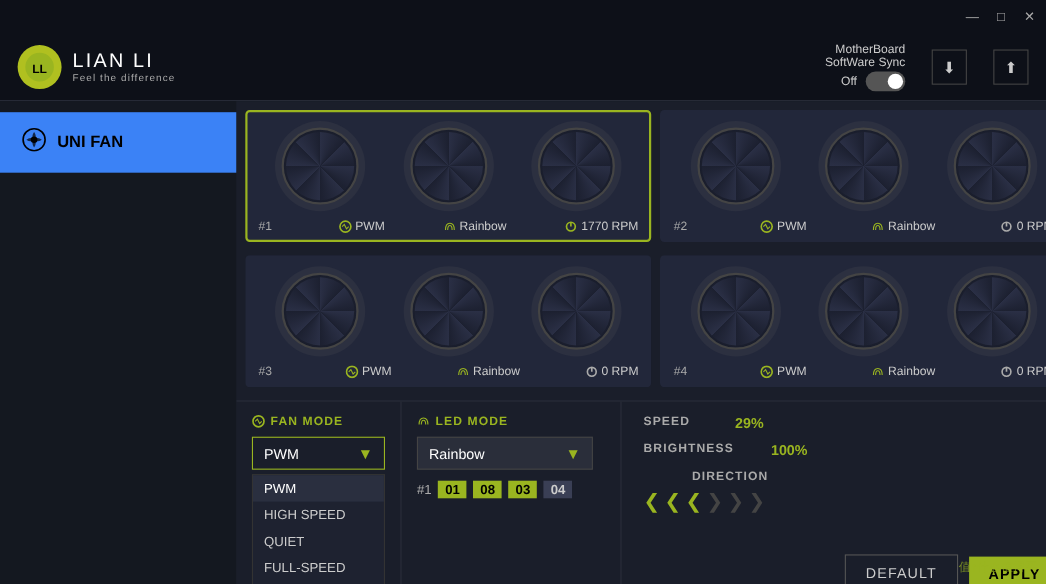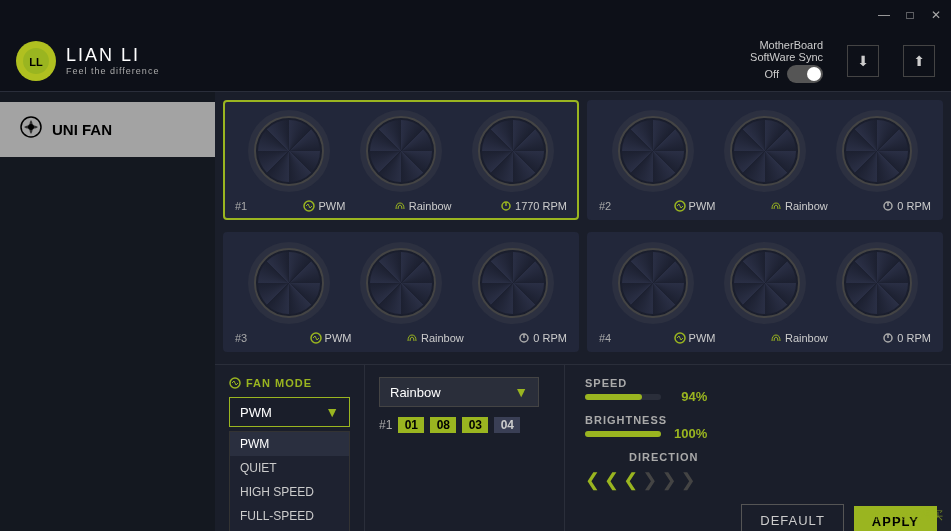--- a/index.html
+++ b/index.html
@@ -145,21 +145,21 @@
       background: #141820;
       padding-top: 10px;
       flex-shrink: 0;
     }
     .sidebar-item {
       display: flex;
       align-items: center;
       gap: 10px;
       padding: 14px 20px;
       cursor: pointer;
-      background: #a3a3a3;
+      background: #3b82f6;
       color: #000;
       font-weight: bold;
       font-size: 15px;
     }
     .sidebar-icon {
       font-size: 18px;
     }
 
     
     .content {
@@ -392,22 +392,22 @@
 
     .speed-section {
       flex: 1;
       padding: 12px 20px;
       display: flex;
       flex-direction: column;
       gap: 10px;
     }
     .speed-row {
       display: flex;
-      flex-direction: column;
-      gap: 0;
+      flex-direction: row;
+      gap: 21px;
     }
     .speed-label {
       font-size: 11px;
       color: #aaa;
       letter-spacing: 1px;
       font-weight: bold;
     }
     .speed-bar-row {
       display: flex;
       align-items: center;
@@ -717,49 +717,56 @@
               <path d="M3 6 L5 4 L7 8 L9 6" stroke="#9ab520" stroke-width="1" fill="none"></path>
             </svg>
           <span>FAN MODE</span>
         </div>
         <div class="dropdown-btn">
           <span>PWM</span>
           <span class="dropdown-arrow">▼</span>
         </div>
         <div class="dropdown-menu">
           <div class="dropdown-item selected">PWM</div>
+          <div class="dropdown-item">HIGH SPEED</div>
           <div class="dropdown-item">QUIET</div>
-          <div class="dropdown-item">HIGH SPEED</div>
           <div class="dropdown-item">FULL-SPEED</div>
           <div class="dropdown-item">MANUAL</div>
         </div>
       </div>
 
       <div class="led-mode-section">
+        <div class="section-title">
+          <svg width="12" height="12" viewBox="0 0 12 12">
+              <path d="M2 9 Q2 3 6 3 Q10 3 10 9" stroke="#9ab520" stroke-width="1" fill="none"></path>
+              <path d="M4 9 Q4 5 6 5 Q8 5 8 9" stroke="#9ab520" stroke-width="1" fill="none"></path>
+            </svg>
+          <span>LED MODE</span>
+        </div>
         <div class="led-dropdown-btn">
           <span>Rainbow</span>
           <span class="dropdown-arrow">▼</span>
         </div>
         <div class="led-numbers">
           <span class="led-num-label">#1</span>
           <button class="led-num-btn">01</button>
           <button class="led-num-btn">08</button>
           <button class="led-num-btn">03</button>
           <button class="led-num-btn inactive">04</button>
         </div>
       </div>
 
       <div class="speed-section">
         <div class="speed-row">
           <span class="speed-label">SPEED</span>
           <div class="speed-bar-row">
             <div class="speed-bar-track">
               <div class="speed-bar-fill" style="width:75%"></div>
             </div>
-            <span class="speed-value">94%</span>
+            <span class="speed-value">29%</span>
           </div>
         </div>
         <div class="speed-row">
           <span class="speed-label">BRIGHTNESS</span>
           <div class="speed-bar-row">
             <div class="speed-bar-track">
               <div class="speed-bar-fill" style="width:100%"></div>
             </div>
             <span class="speed-value">100%</span>
           </div>

